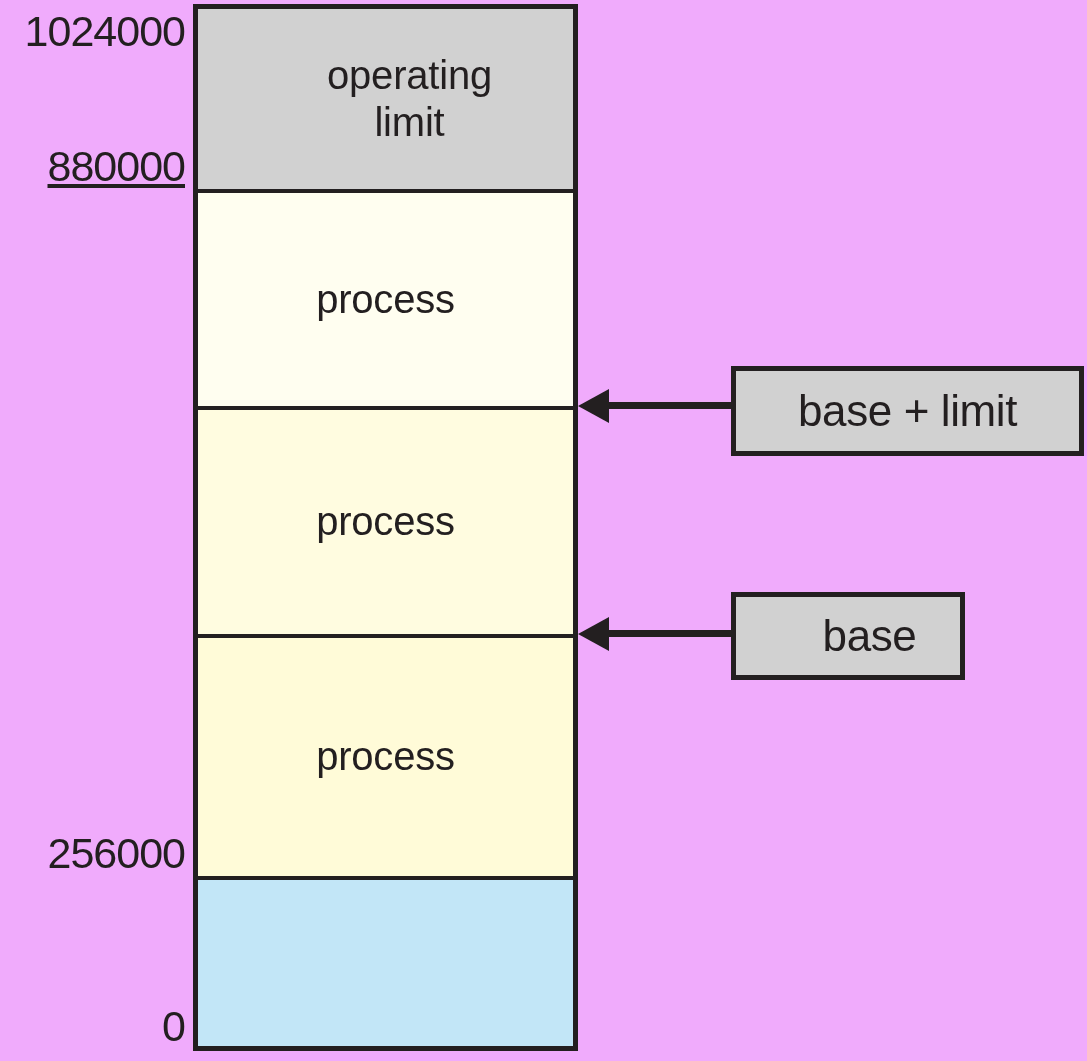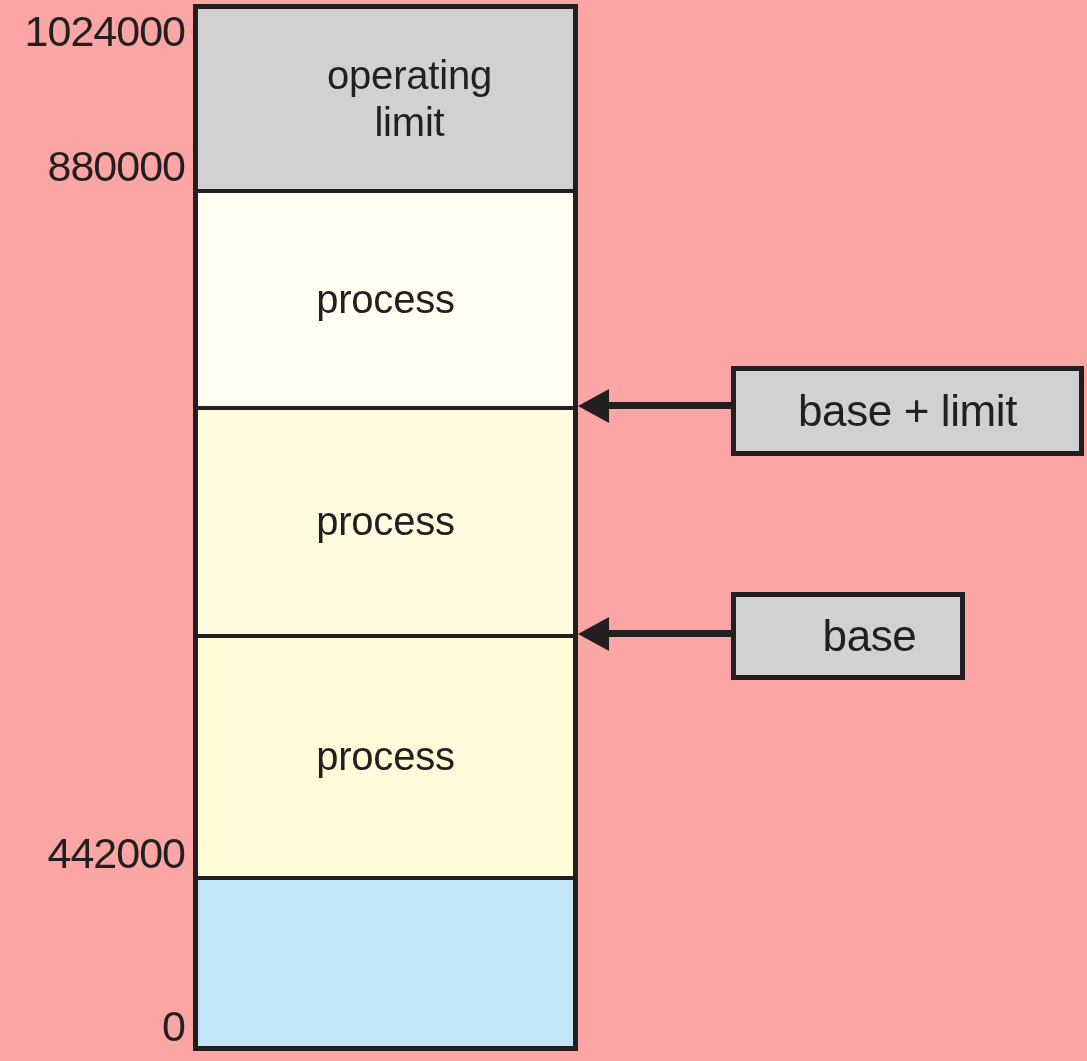--- a/index.html
+++ b/index.html
@@ -4,21 +4,21 @@
 <style>
   html, body {
     margin: 0;
     padding: 0;
     background: #ffffff;
   }
   #page {
     position: relative;
     width: 1087px;
     height: 1061px;
-    background: #fca5a5;
+    background: #f0abfc;
     font-family: "Liberation Sans", sans-serif;
     overflow: hidden;
   }
 
   
   #memory-column {
     position: absolute;
     left: 193px;
     top: 4px;
     width: 385px;
@@ -89,25 +89,25 @@
     border-right: 31px solid #231f20;
   }
 </style>
 </head>
 <body>
 
 <div id="page">
 
   <div class="addr-label" style="top: 10px;">1024000</div>
 
-  <div class="addr-label" style="top: 145px;">880000</div>
+  <div class="addr-label" style="top: 145px; text-decoration: underline;">880000</div>
 
 
 
-  <div class="addr-label" style="top: 832px;">442000</div>
+  <div class="addr-label" style="top: 832px;">256000</div>
 
   <div class="addr-label" style="top: 1005px;">0</div>
 
   <div id="memory-column">
 
     <div class="mem-band" style="top: 0px; height: 180px; background: #d1d1d1; padding-left: 48px;">
       <div style="display:flex;flex-direction:column;">
         <span>operating</span>
         <span>limit</span>
       </div>

